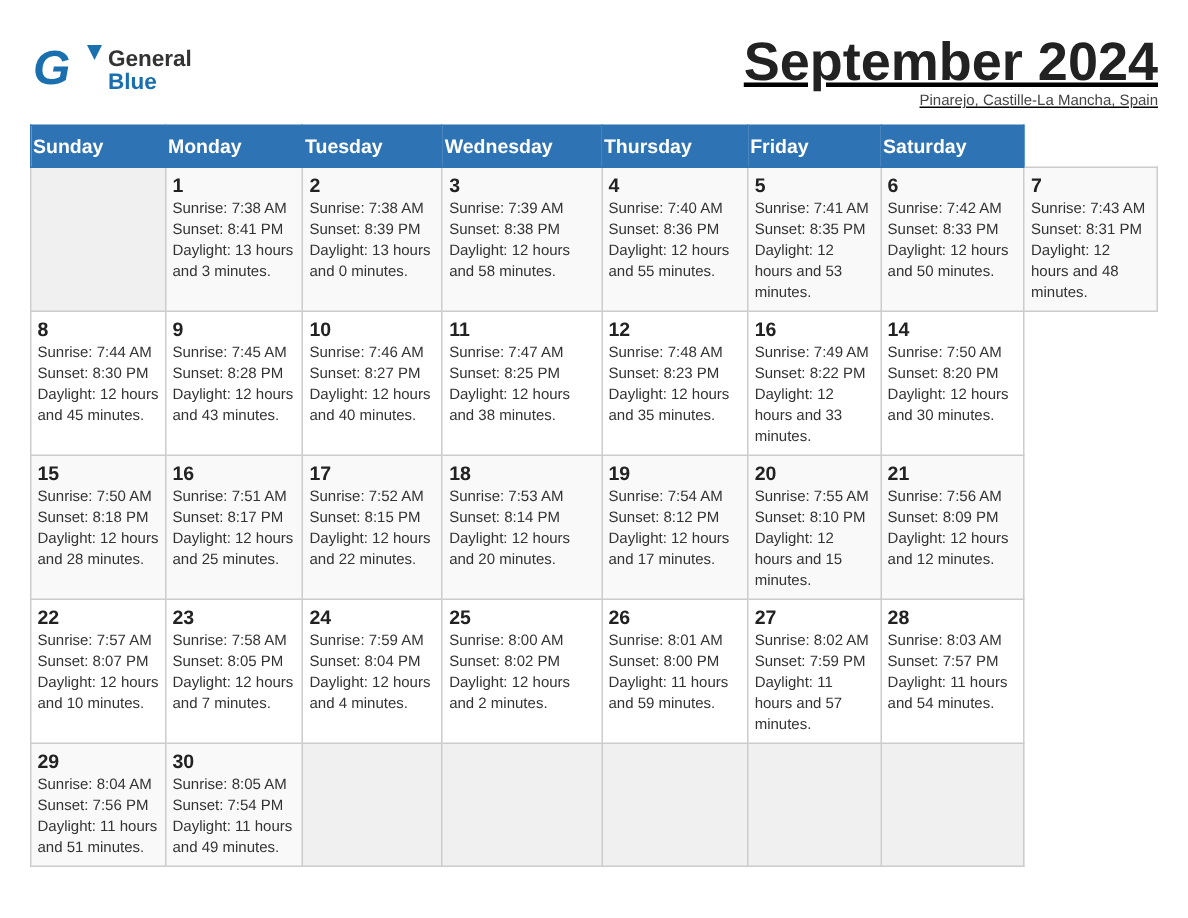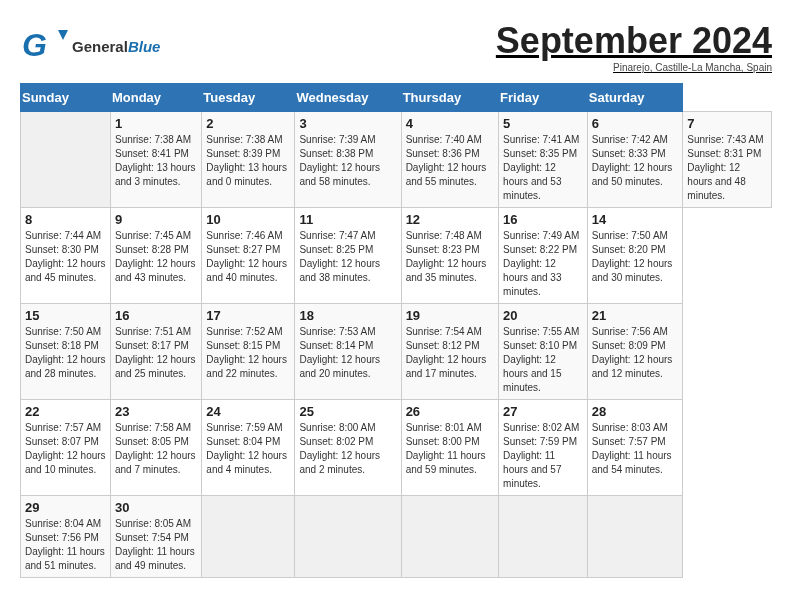--- a/index.html
+++ b/index.html
@@ -72,33 +72,32 @@
     .logo-wrap {
       display: flex;
       align-items: center;
     }
     .logo-icon {
       position: relative;
       margin-right: 4px;
     }
     .logo-label {
       display: flex;
-      flex-direction: row;
+      flex-direction: column;
       line-height: 1;
     }
     .logo-general {
       font-size: 15px;
       font-weight: bold;
       color: #333;
     }
     .logo-blue-word {
       font-size: 15px;
       font-weight: bold;
       color: #1a6faf;
-      font-style: italic;
     }
   </style>
 </head>
 <body>
 
 <div class="header">
   <div class="logo-wrap">
     <div class="logo-icon">
       <svg width="48" height="48" viewBox="0 0 48 48">
         <text x="2" y="36" font-family="Arial" font-size="32" font-weight="bold" font-style="italic" fill="#1a6faf">G</text>

